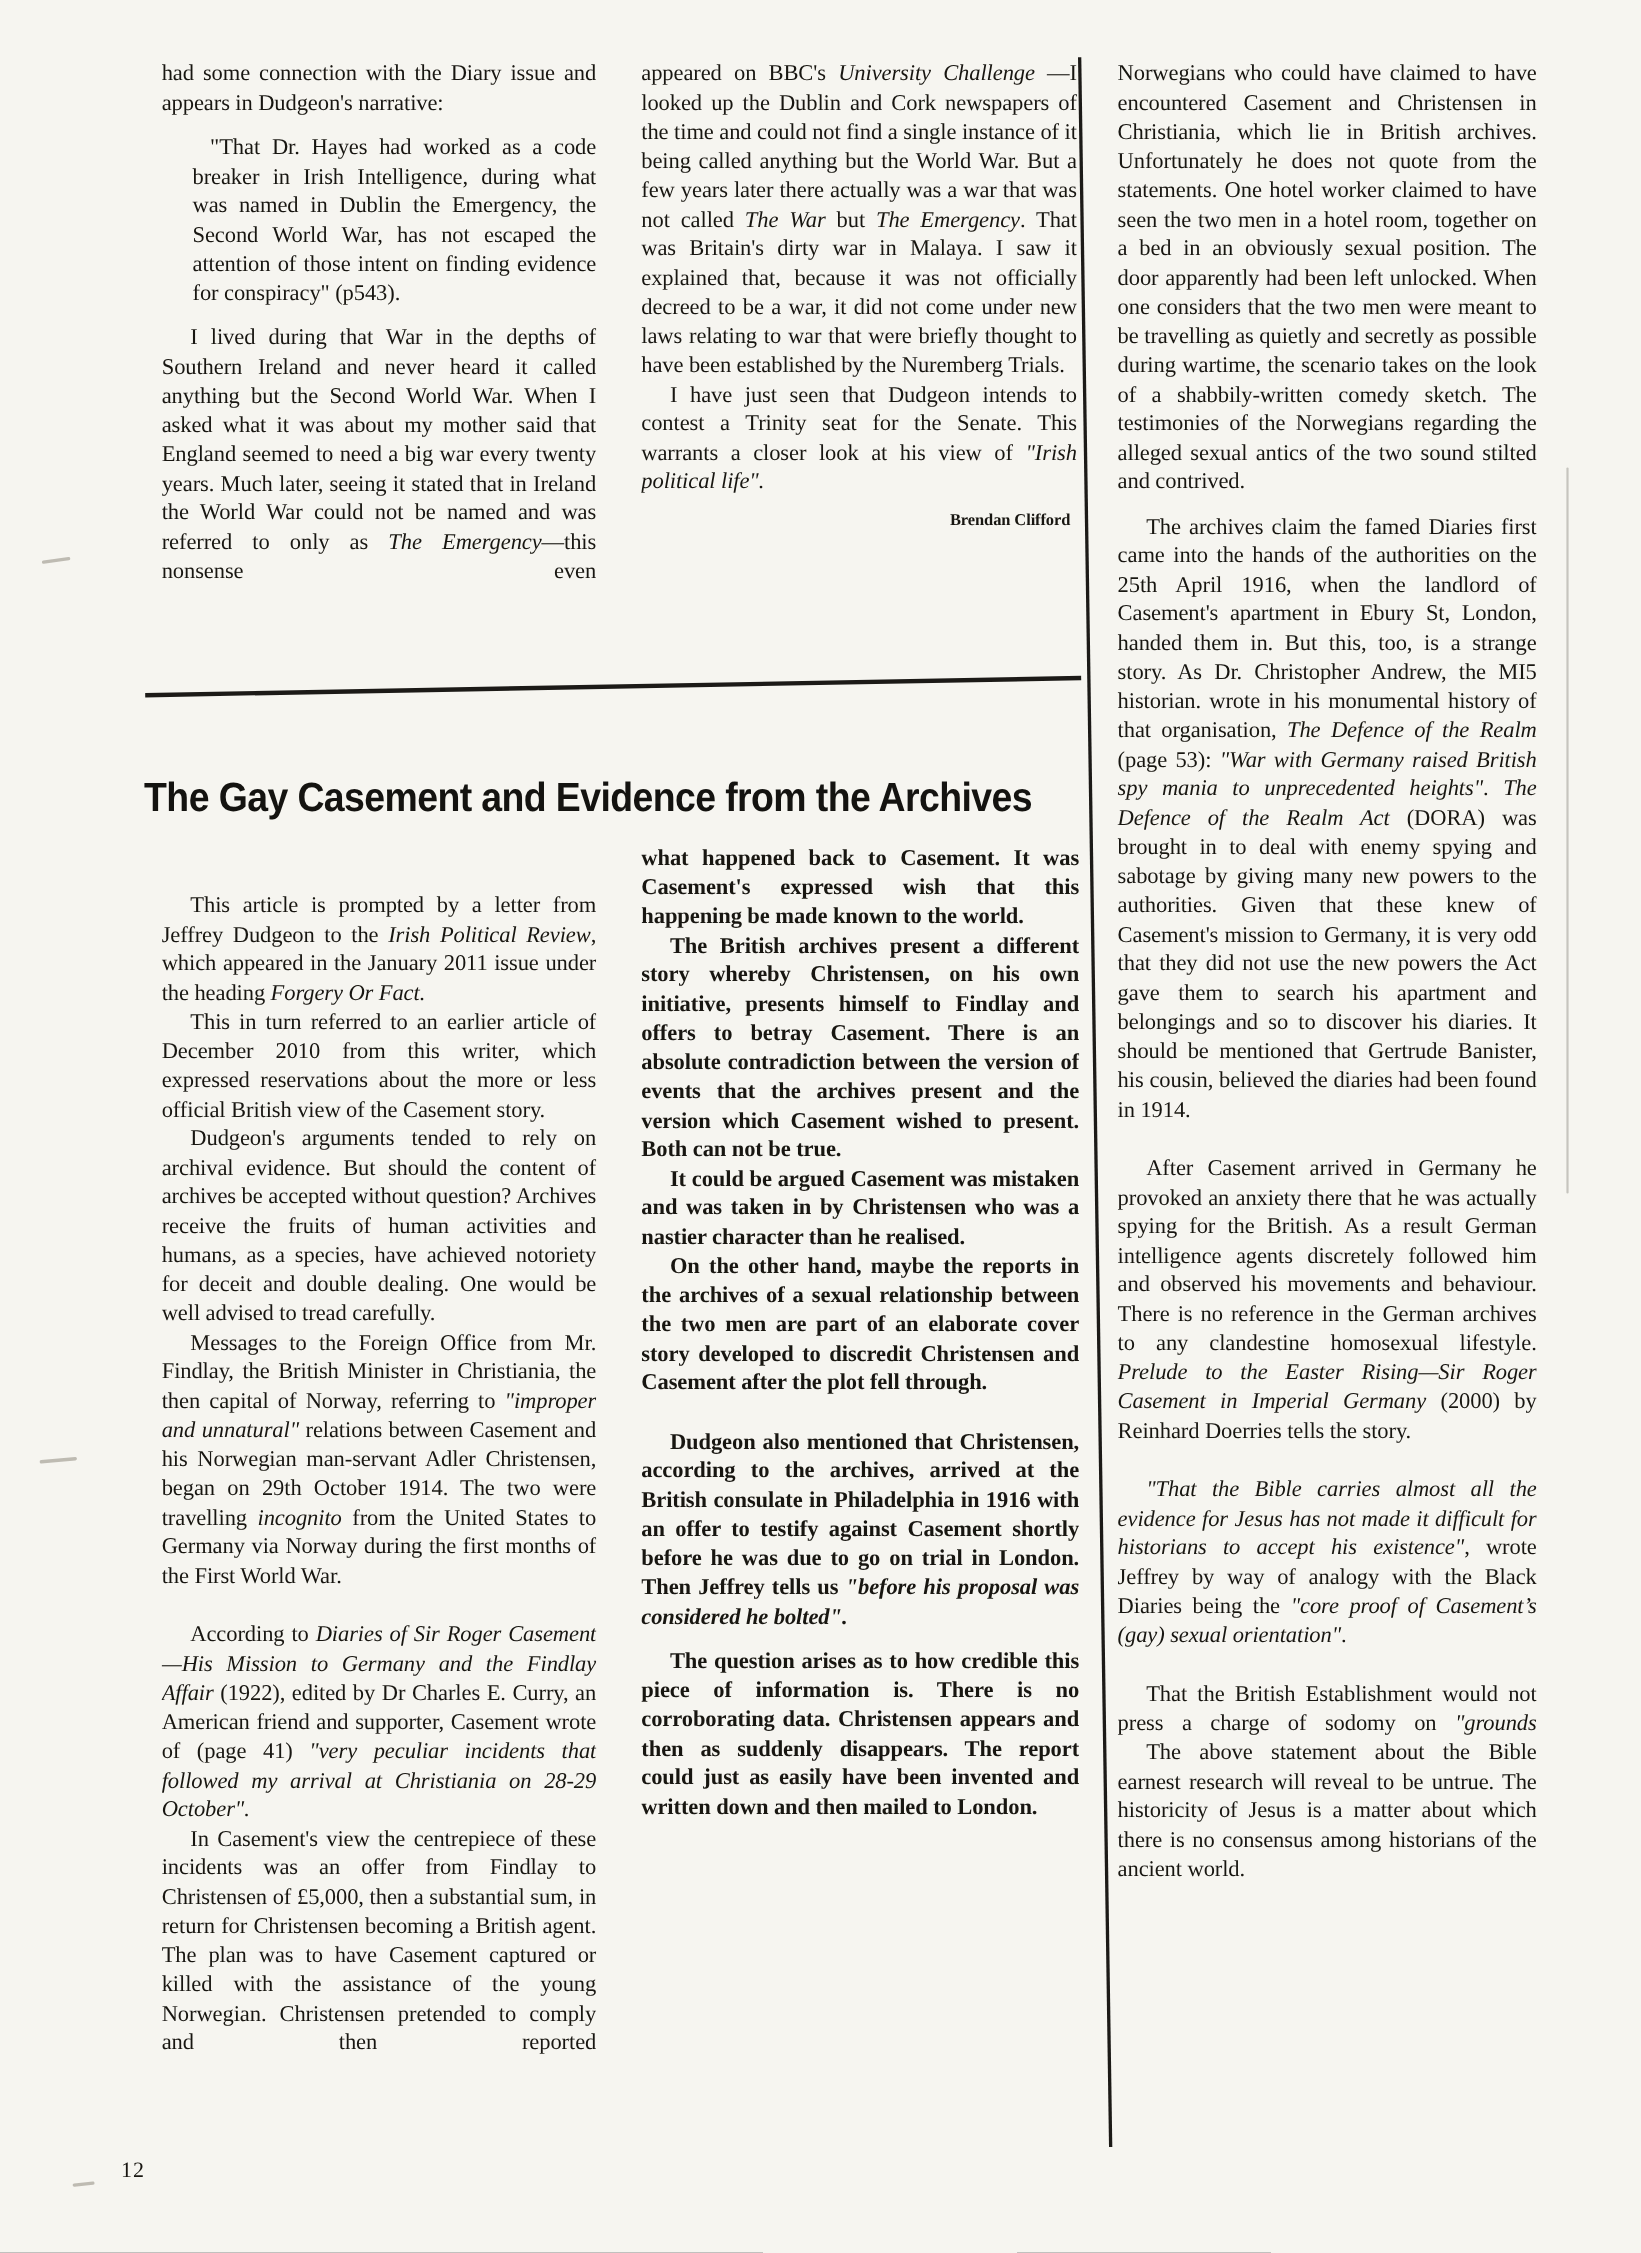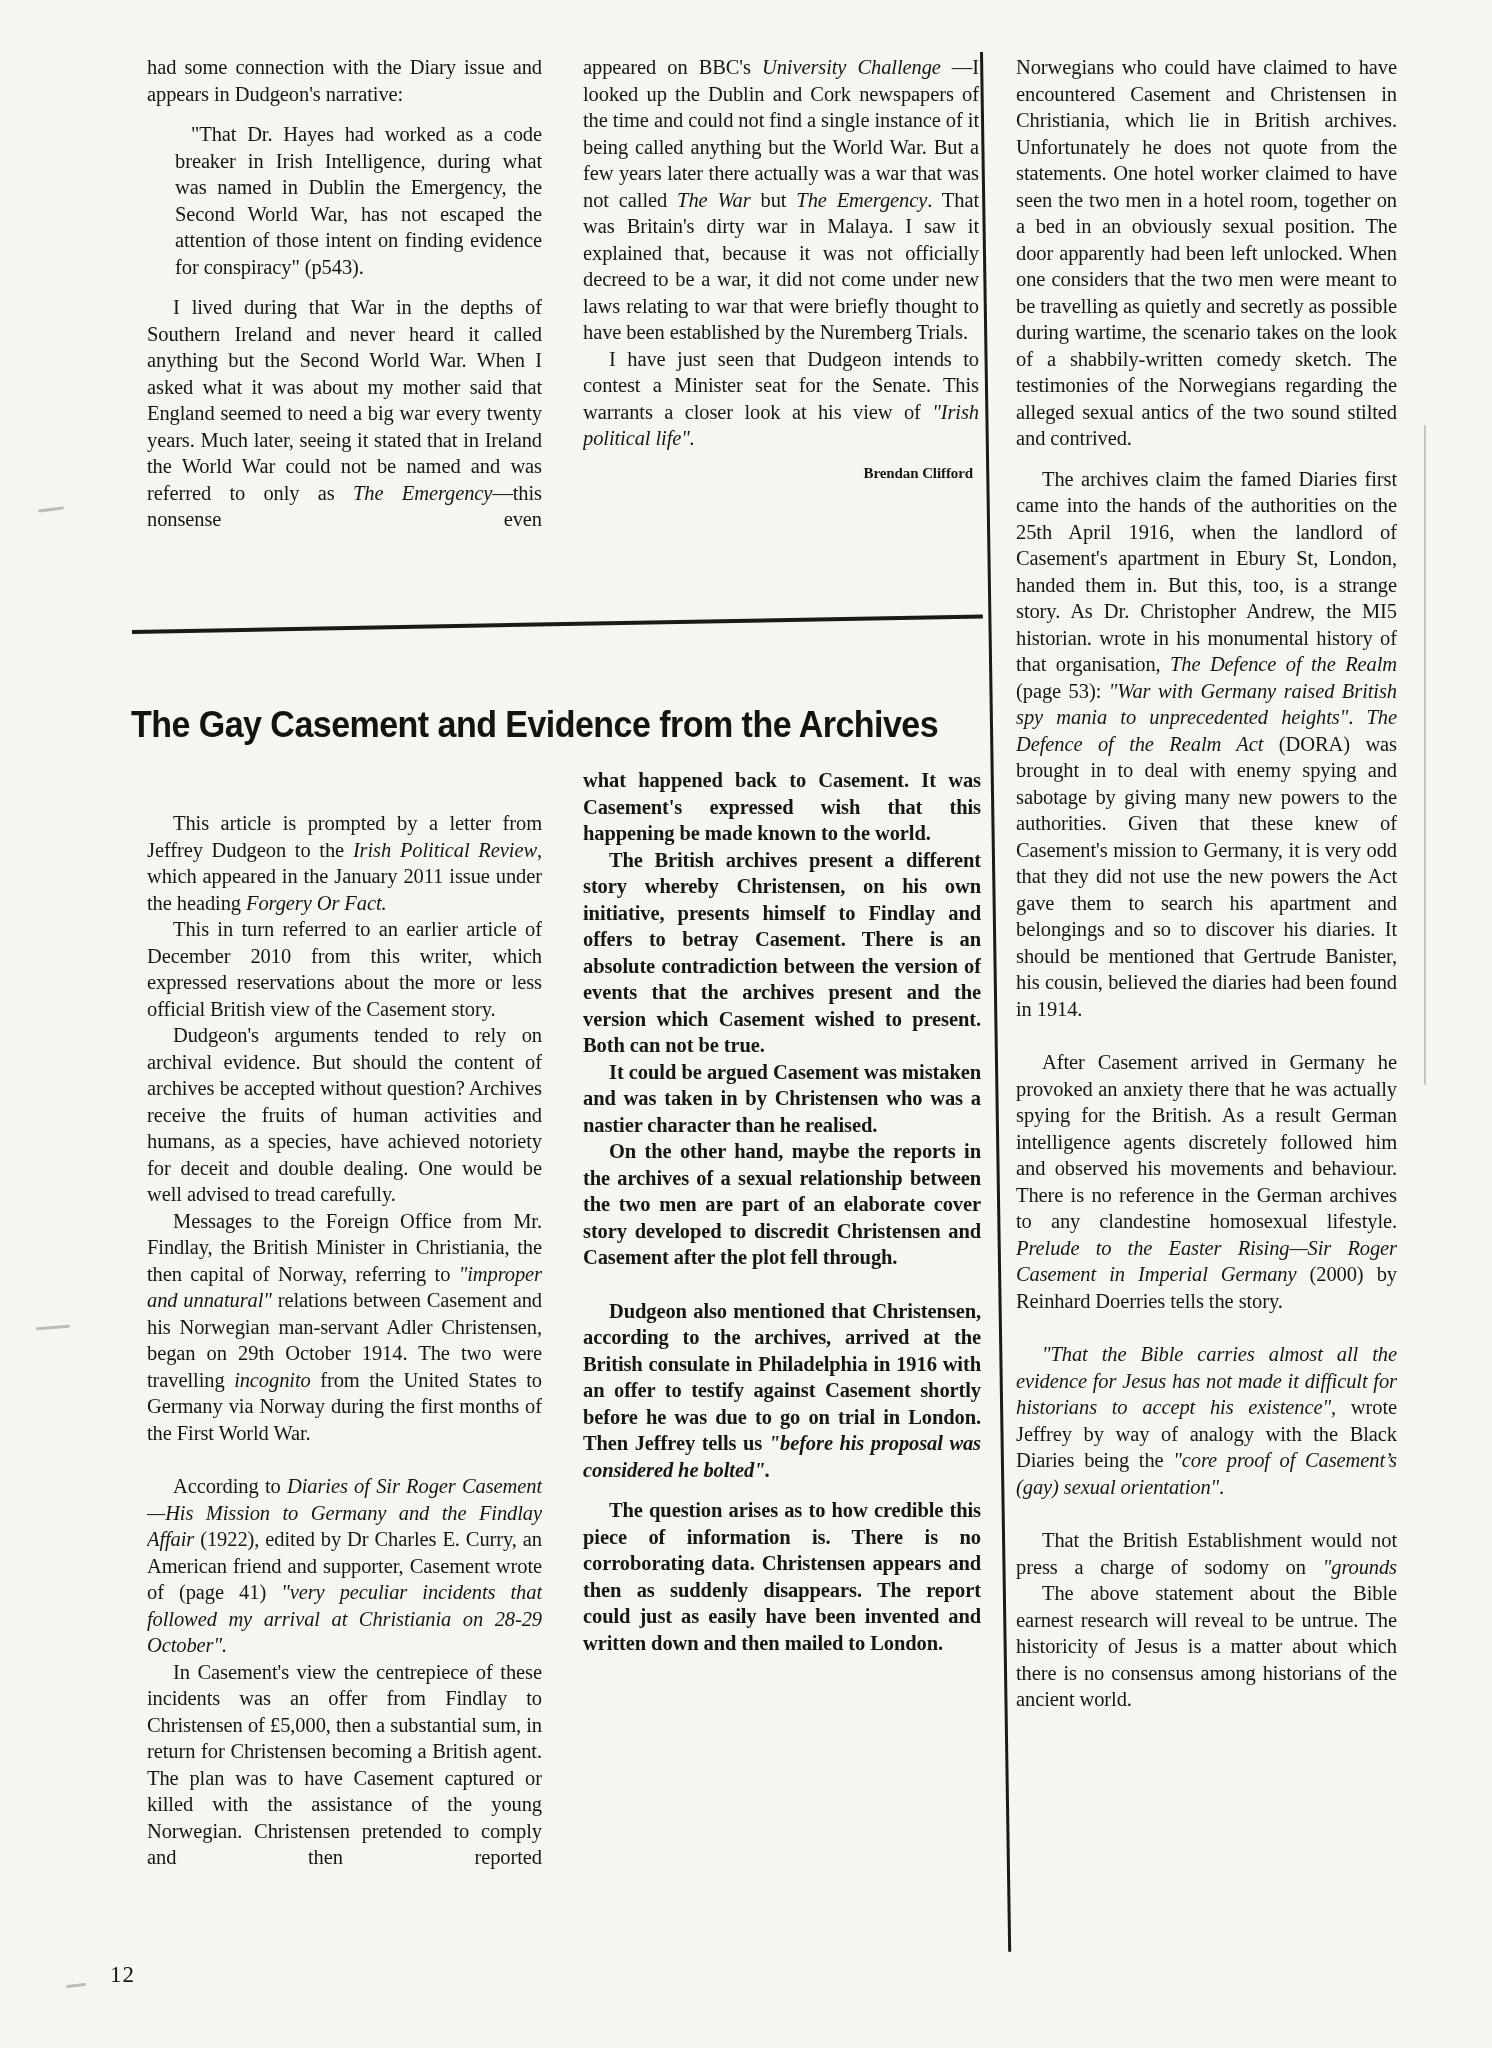--- a/index.html
+++ b/index.html
@@ -64,21 +64,21 @@
     font-size:37px;
     letter-spacing:-0.6px;
     white-space:nowrap;
     transform:scaleX(0.92);
     transform-origin:left center;
     color:#141310;
   }
   .pagenum{
     position:absolute;
     left:110px;top:1962px;
-    font-size:23px;
+    font-size:20px;
     letter-spacing:1px;
     font-family:Liberation Serif, serif;
   }
   .artifact{
     position:absolute;
     background:#8f8a7f;
     border-radius:2px;
     opacity:0.55;
   }
   .artifact.a1{left:38px;top:508px;width:26px;height:3px;transform:rotate(-8deg);}
@@ -93,21 +93,21 @@
 
   <section class="col top-col1">
       <p class="para"><span>had some connection with the Diary issue and appears in Dudgeon's narrative:</span></p>
       <p class="para quote gap"><span>"That Dr. Hayes had worked as a code breaker in Irish Intelligence, during what was named in Dublin the Emergency, the Second World War, has not escaped the attention of those intent on finding evidence for conspiracy" (p543).</span></p>
       <p class="para indent gap flush"><span>I lived during that War in the depths of Southern Ireland and never heard it called anything but the Second World War. When I asked what it was about my mother said that England seemed to need a big war every twenty years. Much later, seeing it stated that in Ireland the World War could not be named and was referred to only as </span><i>The Emergency</i><span>—this nonsense even</span></p>
     </section>
 
   <section class="col top-col2">
     <div>
         <p class="para"><span>appeared on BBC's </span><i>University Challenge</i><span> —I looked up the Dublin and Cork newspapers of the time and could not find a single instance of it being called anything but the World War. But a few years later there actually was a war that was not called </span><i>The War</i><span> but </span><i>The Emergency</i><span>. That was Britain's dirty war in Malaya. I saw it explained that, because it was not officially decreed to be a war, it did not come under new laws relating to war that were briefly thought to have been established by the Nuremberg Trials.</span></p>
-        <p class="para indent"><span>I have just seen that Dudgeon intends to contest a Minister seat for the Senate. This warrants a closer look at his view of </span><i>"Irish political life".</i></p>
+        <p class="para indent"><span>I have just seen that Dudgeon intends to contest a Trinity seat for the Senate. This warrants a closer look at his view of </span><i>"Irish political life".</i></p>
       </div>
     <div class="signature">Brendan Clifford</div>
   </section>
 
   <div class="vrule"></div>
   <div class="hrule"></div>
 
   <h1 class="headline">The Gay Casement and Evidence from the Archives</h1>
 
   <section class="col bot-col1">

